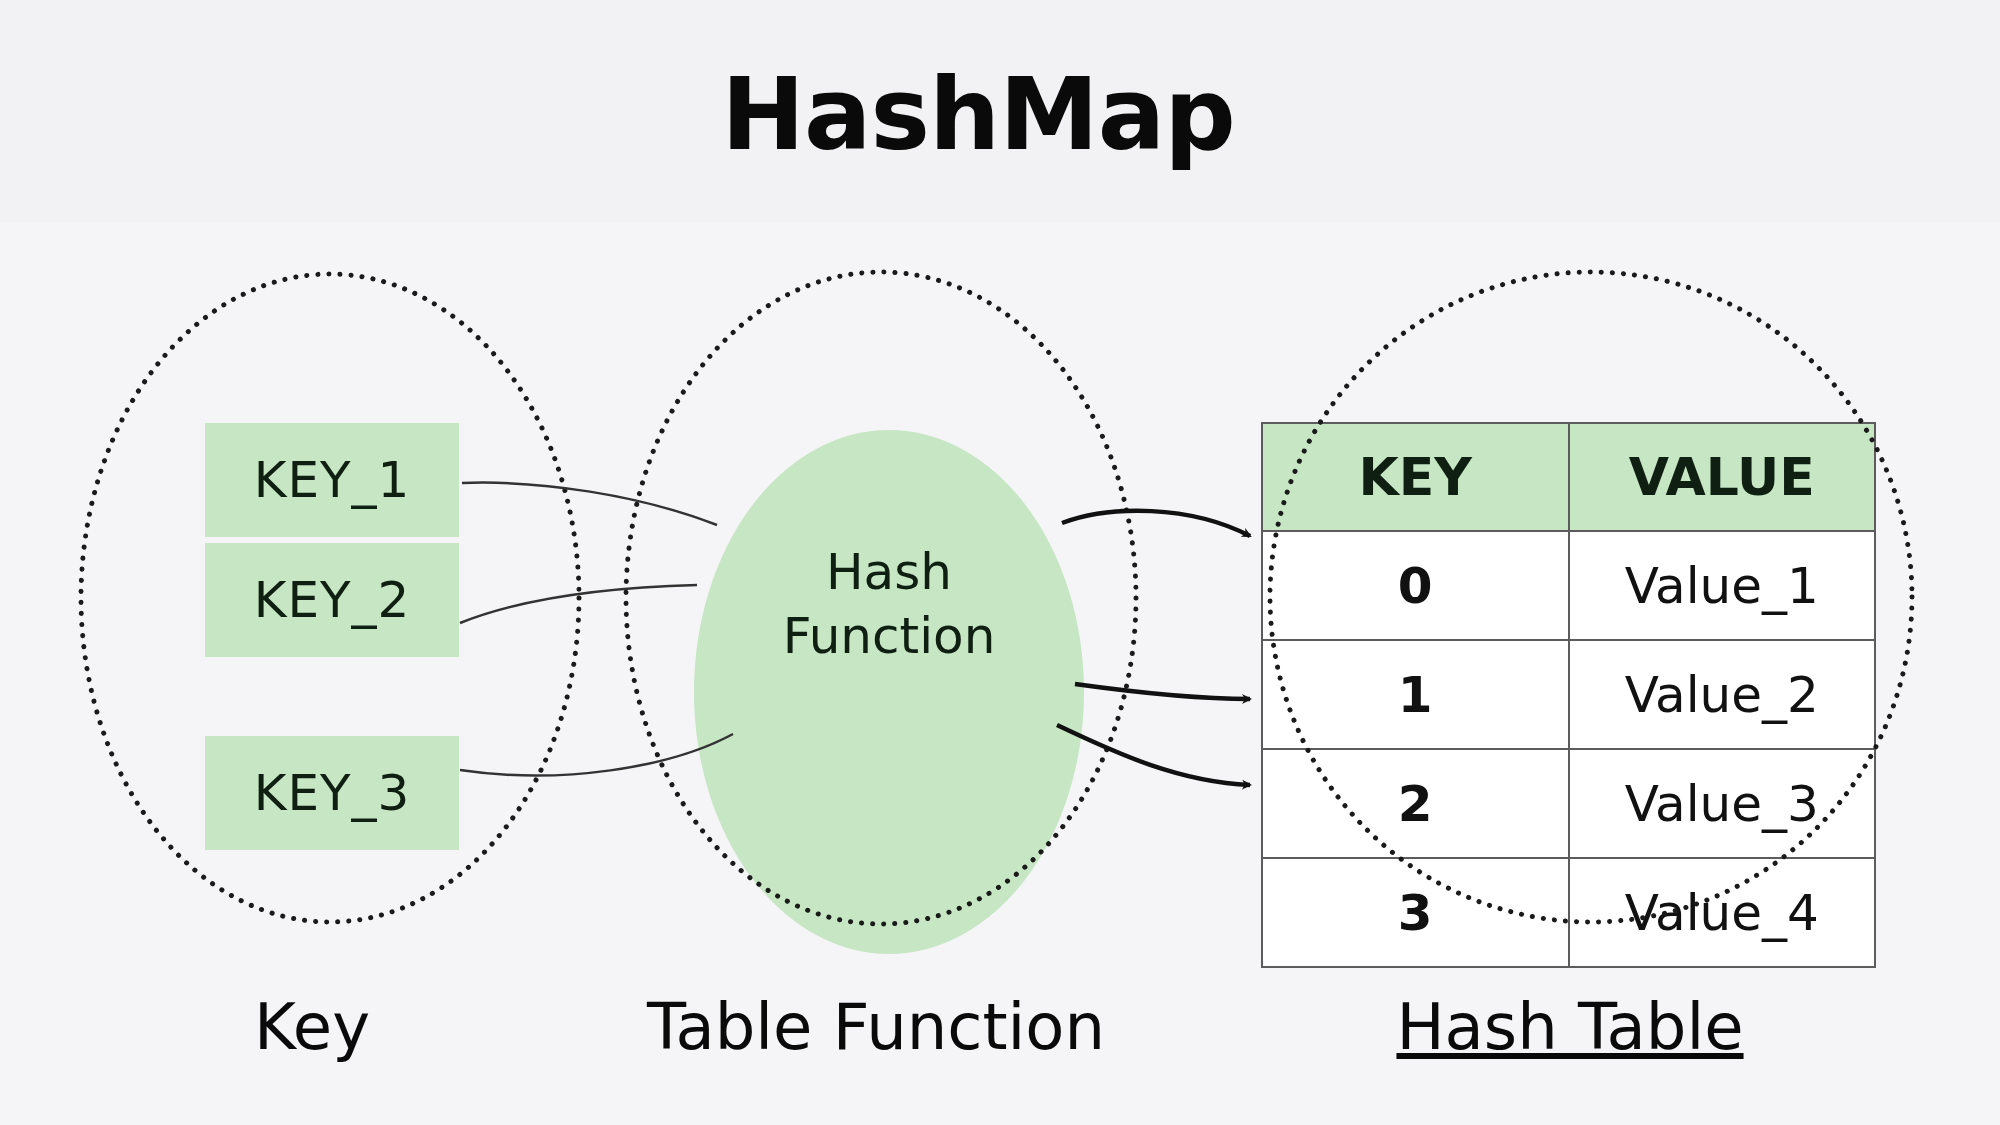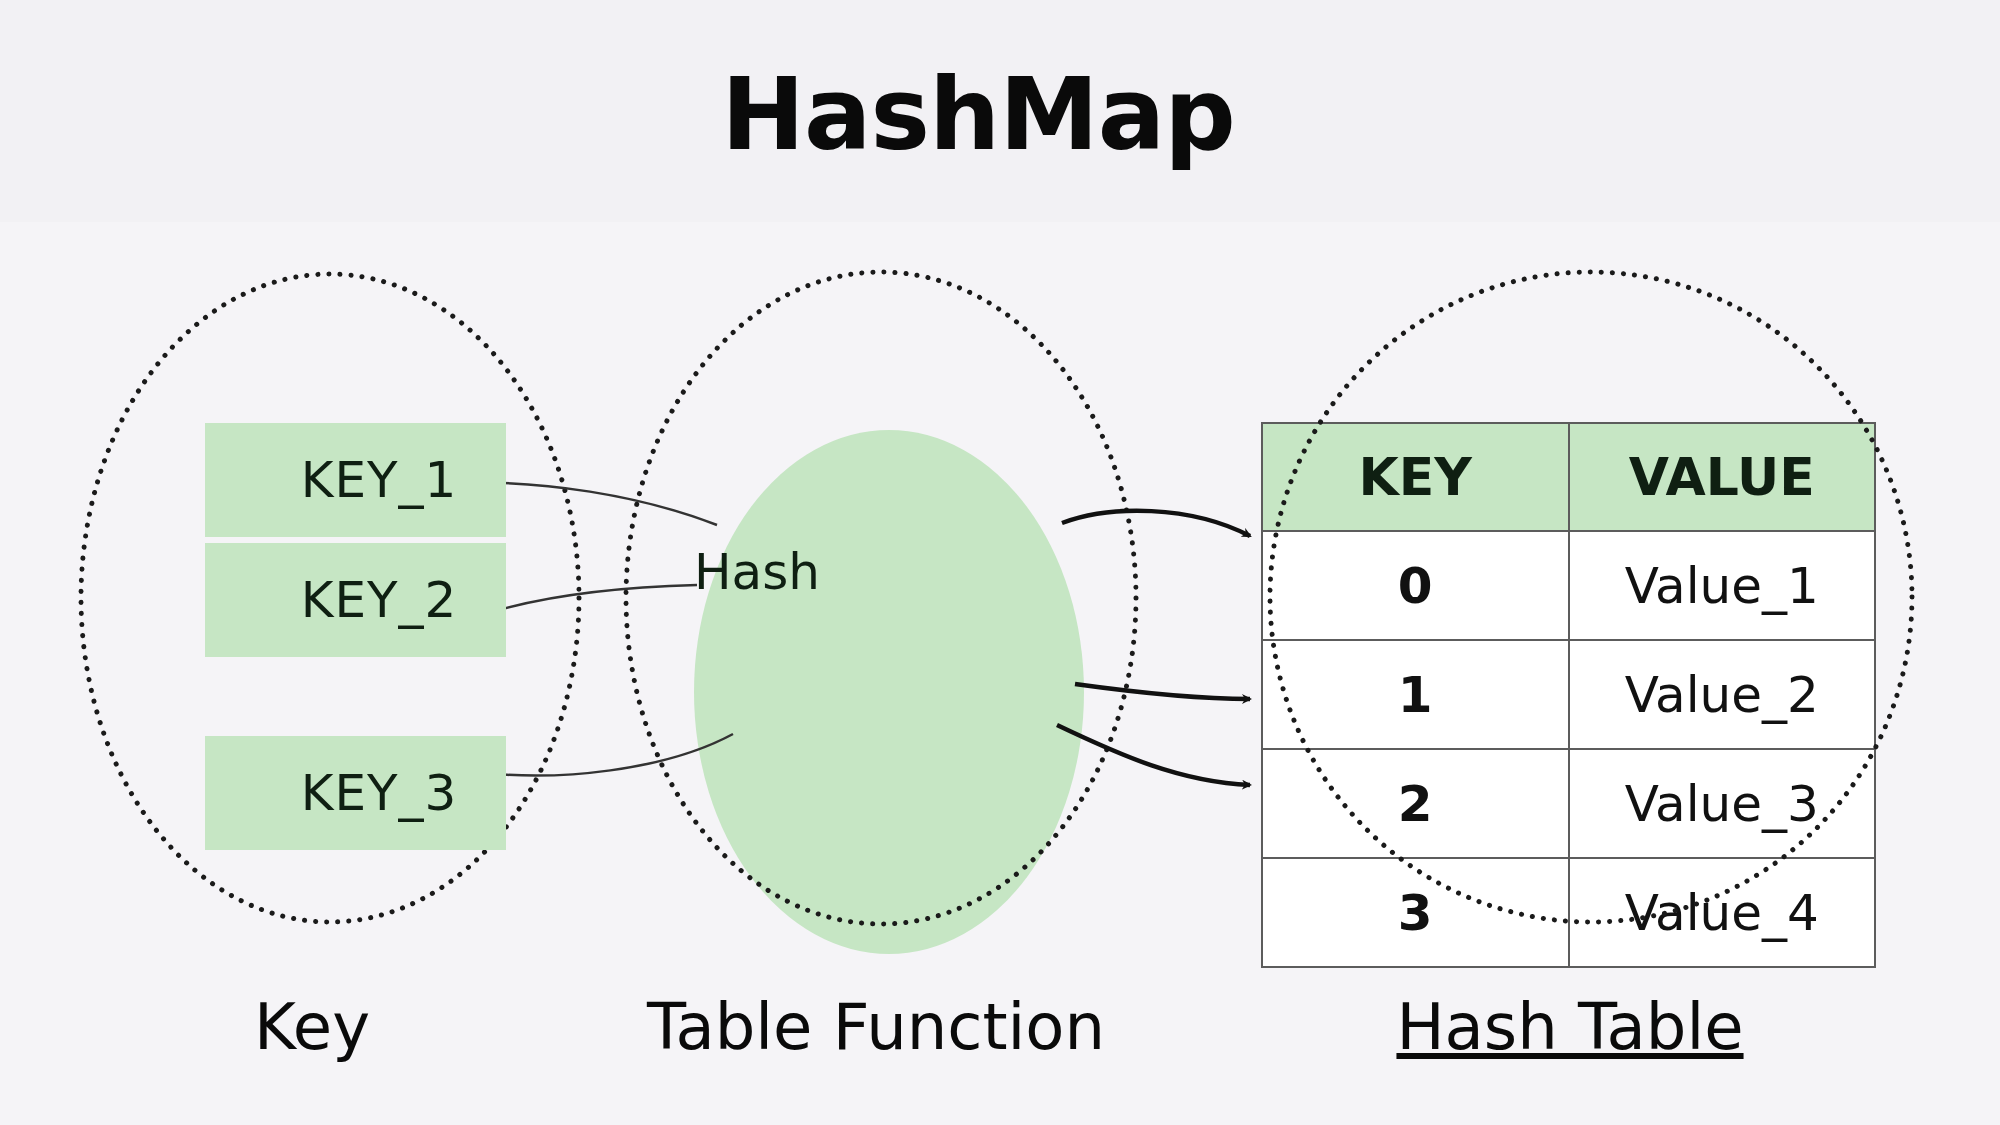--- a/index.html
+++ b/index.html
@@ -16,24 +16,24 @@
   .title {
     position: absolute; left: 0; top: 56px; width: 1956px; text-align: center;
     font-family: "DejaVu Sans", sans-serif; font-weight: bold;
     font-size: 100px; color: #0a0a0a; letter-spacing: -1px;
   }
   svg.diagram { position: absolute; left: 0; top: 0; }
   .key-box {
     position: absolute; left: 205px; width: 254px; height: 114px;
     background: #c6e6c4; color: #0f1f12;
     display: flex; align-items: center; justify-content: center;
-    font-family: "DejaVu Sans", sans-serif; font-size: 50px; letter-spacing: 1px; padding-left: 47px;
+    font-family: "DejaVu Sans", sans-serif; font-size: 50px; letter-spacing: 1px;
   }
   .hash-label {
-    position: absolute; left: 694px; top: 540px; width: 390px; 
+    position: absolute; left: 694px; top: 540px; width: 390px; text-align: center;
     font-family: "DejaVu Sans", sans-serif; font-size: 50px; line-height: 64px; color: #0f1f12;
   }
   table.hash-table {
     position: absolute; left: 1261px; top: 422px; width: 615px; height: 541px;
     border-collapse: collapse; table-layout: fixed;
     font-family: "DejaVu Sans", sans-serif;
   }
   table.hash-table th, table.hash-table td {
     border: 2px solid #5c5c5c; text-align: center; padding: 0;
   }
@@ -73,20 +73,21 @@
   <path d="M1075,684 C1140,693 1200,699 1250,699" fill="none" stroke="#111" stroke-width="4.5" marker-end="url(#arrowhead)"></path>
   <path d="M1057,725 C1120,755 1180,782 1250,785" fill="none" stroke="#111" stroke-width="4.5" marker-end="url(#arrowhead)"></path>
 </svg>
 
 <div class="key-box" style="top:423px">KEY_1</div>
 <div class="key-box" style="top:543px">KEY_2</div>
 <div class="key-box" style="top:736px">KEY_3</div>
 
 <div class="hash-label">
   <div>Hash</div>
+  <div>Function</div>
 </div>
 
 <table class="hash-table">
   <thead>
     <tr>
       <th>KEY</th>
       <th>VALUE</th>
     </tr>
   </thead>
   <tbody>

